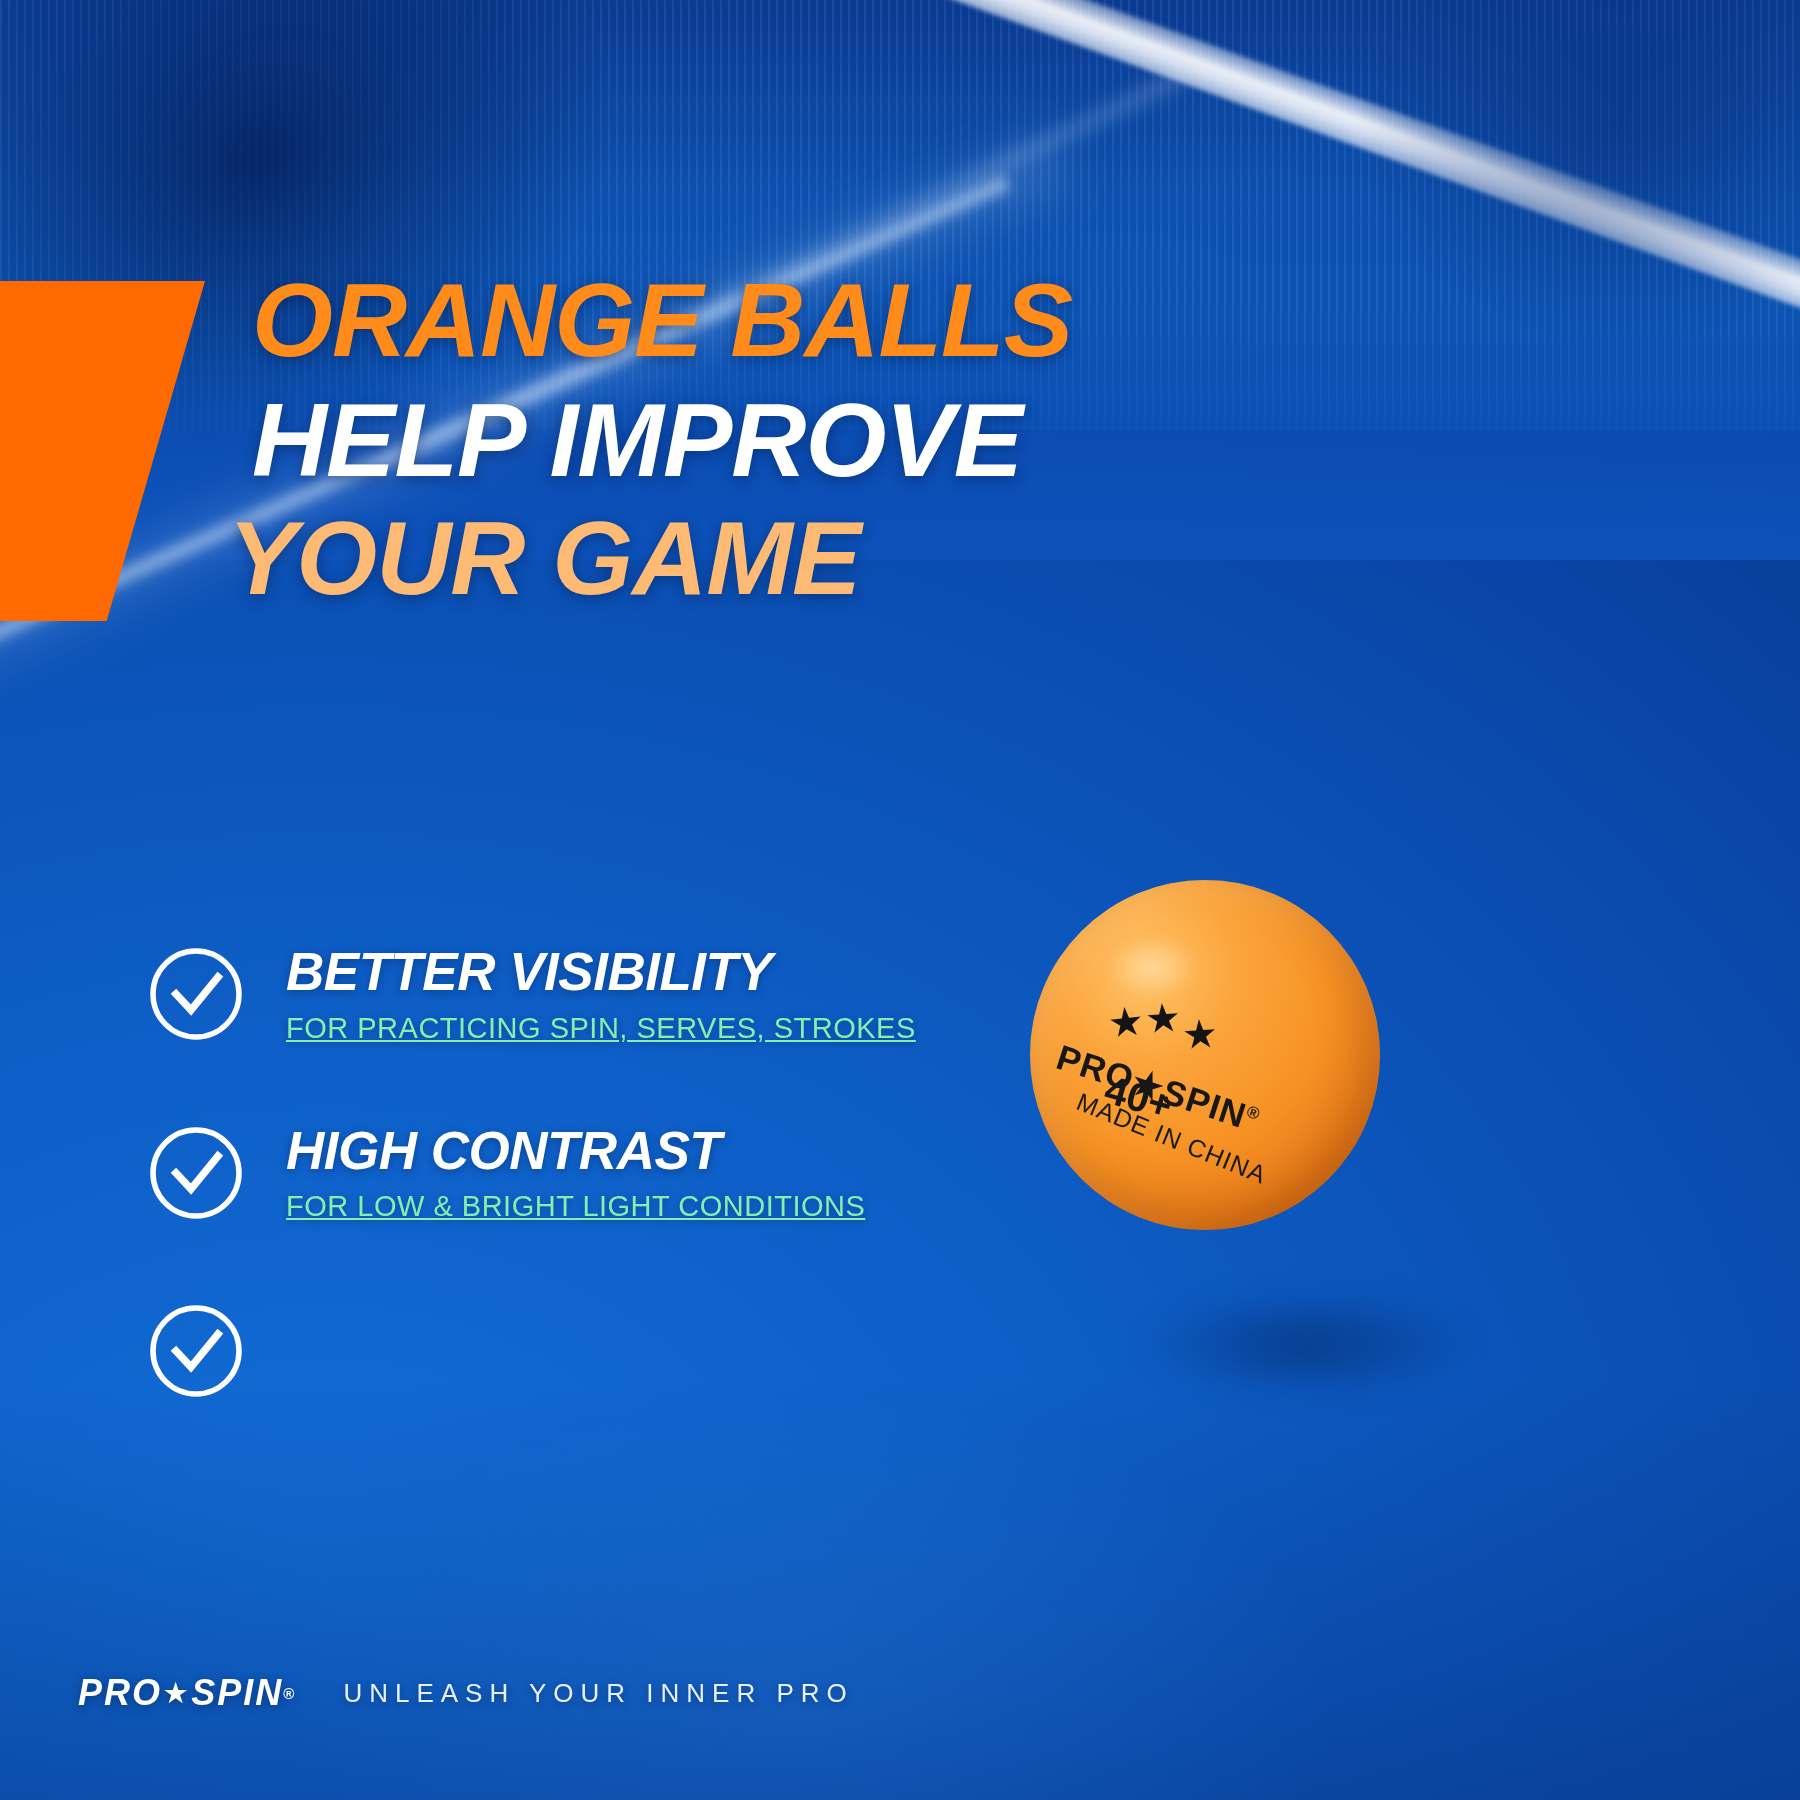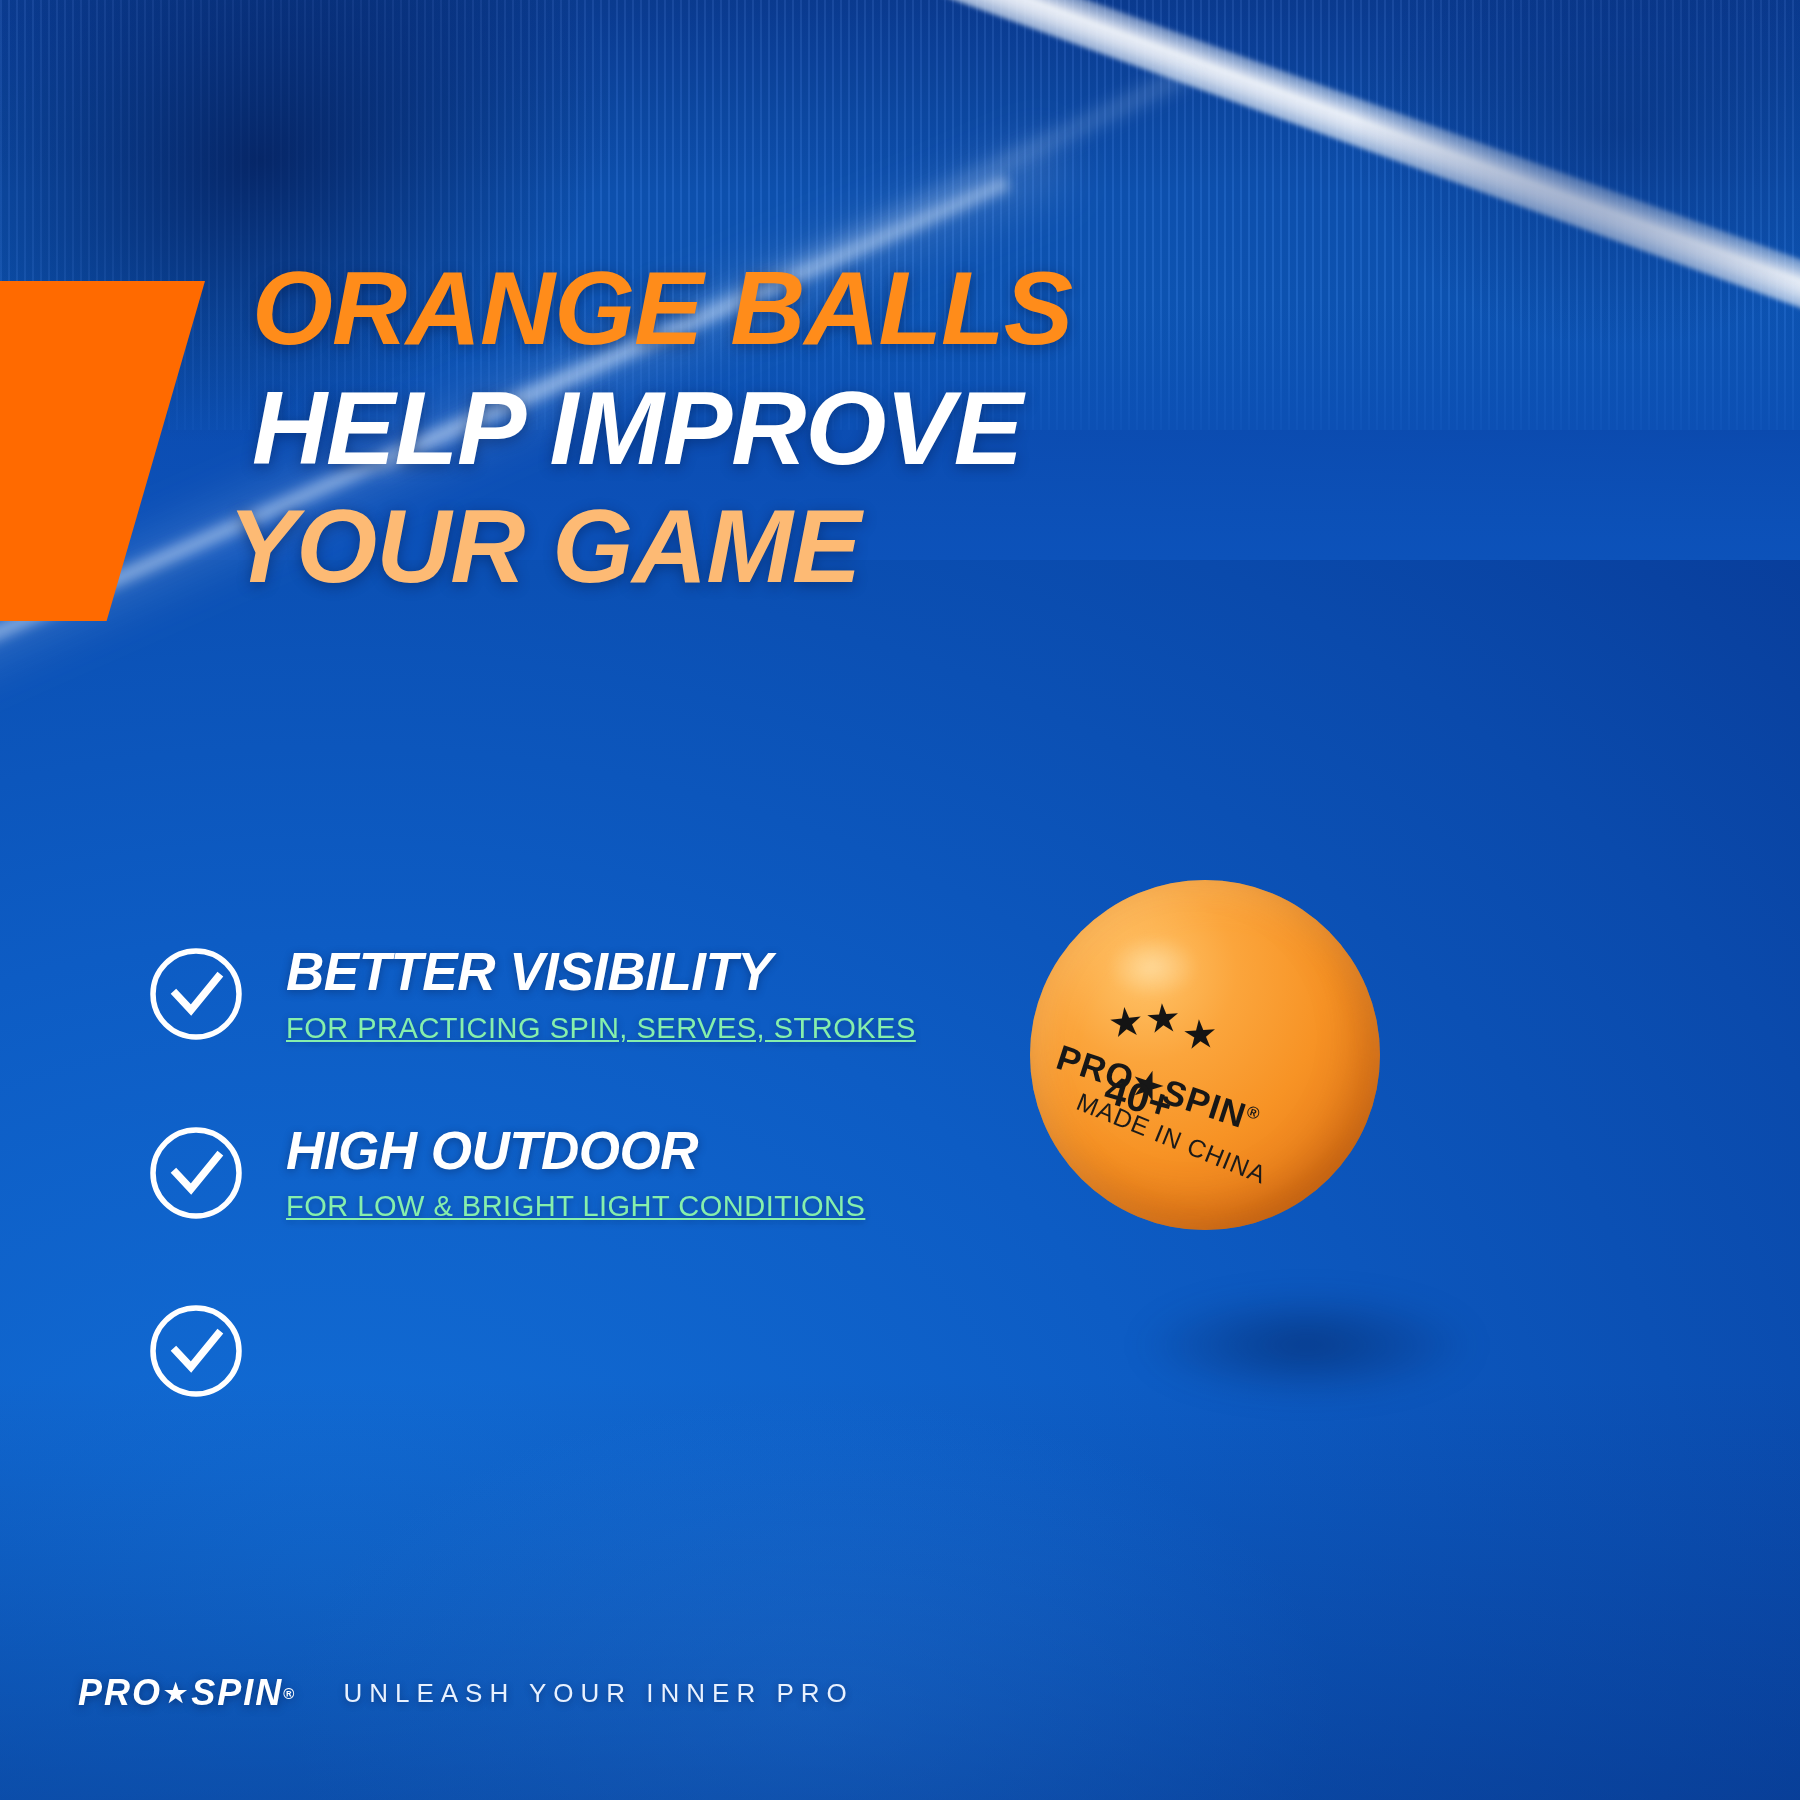--- a/index.html
+++ b/index.html
@@ -83,21 +83,21 @@
   }
 
   
   .accent-bar {
     position:absolute; left:0; top:281px; width:205px; height:340px;
     background:#FF6A00;
     clip-path:polygon(0 0, 100% 0, 52% 100%, 0 100%);
   }
 
   
-  .headline { position:absolute; left:252px; top:256px; width:1400px; }
+  .headline { position:absolute; left:252px; top:268px; width:1400px; }
   .h-line {
     font-style:italic; font-weight:bold;
     letter-spacing:-1px; line-height:1.0;
     white-space:nowrap;
     text-shadow:0 3px 14px rgba(2,24,70,.45);
   }
   .h-orange { font-size:104px; color:#FF8C1A; }
   .h-white  { font-size:104px; color:#ffffff; margin-top:16px; }
   .h-white2 { font-size:104px; color:#fdba74; margin-top:14px; margin-left:-24px; }
 
@@ -220,21 +220,21 @@
     </div>
 
     <div class="feature">
       <span class="check-icon">
         <svg width="96" height="96" viewBox="0 0 96 96">
           <circle cx="48" cy="48" r="43" fill="none" stroke="#ffffff" stroke-width="5.5"></circle>
           <polyline points="28,48 43,64 70,31" fill="none" stroke="#ffffff" stroke-width="7.5" stroke-linecap="square" stroke-linejoin="miter"></polyline>
         </svg>
       </span>
       <div class="feat-text">
-        <div class="feat-title">HIGH OUTDOOR</div>
+        <div class="feat-title">HIGH CONTRAST</div>
         <div class="feat-sub">FOR LOW &amp; BRIGHT LIGHT CONDITIONS</div>
       </div>
     </div>
 
     <div class="feature">
       <span class="check-icon">
         <svg width="96" height="96" viewBox="0 0 96 96">
           <circle cx="48" cy="48" r="43" fill="none" stroke="#ffffff" stroke-width="5.5"></circle>
           <polyline points="28,48 43,64 70,31" fill="none" stroke="#ffffff" stroke-width="7.5" stroke-linecap="square" stroke-linejoin="miter"></polyline>
         </svg>

